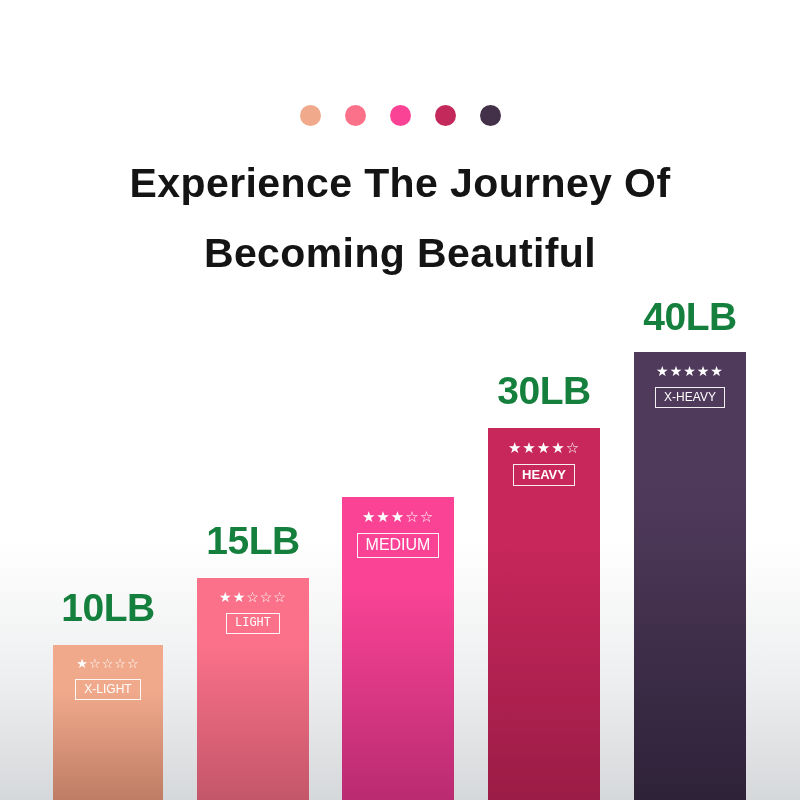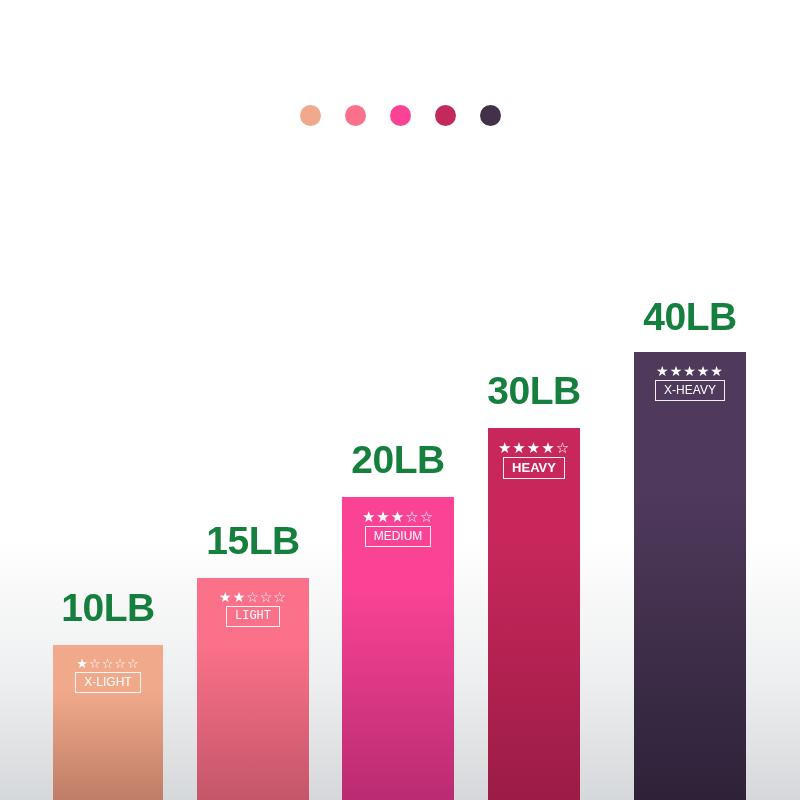--- a/index.html
+++ b/index.html
@@ -109,61 +109,64 @@
     color: #ffffff;
     letter-spacing: 1px;
     line-height: 1;
     white-space: nowrap;
   }
   .level-box {
     display: inline-block;
     border: 1.5px solid rgba(255,255,255,0.92);
     color: #ffffff;
     padding: 3px 8px 4px 8px;
-    margin-top: 2px;
+    margin-top: 9px;
     line-height: 1;
     white-space: nowrap;
   }
 </style>
 </head>
 <body>
 
 <div id="bg-gradient"></div>
 
 <div id="content">
 
   <div id="dot-row">
       <div class="dot" style="background: rgb(240, 169, 139);"></div>
       <div class="dot" style="background: rgb(250, 113, 137);"></div>
       <div class="dot" style="background: rgb(250, 67, 149);"></div>
       <div class="dot" style="background: rgb(195, 42, 91);"></div>
       <div class="dot" style="background: rgb(67, 48, 73);"></div>
     </div>
 
+  <div id="headline">
+    <span class="line">Experience The Journey Of</span>
+    <span class="line">Becoming Beautiful</span>
+  </div>
 
   <div id="chart">
       <div class="bar-group" style="left: 53px; width: 110px; height: 212px;">
         <div class="bar-value" style="top: 0px; text-align: center;">10LB</div>
         <div class="bar" style="height: 155px; background: linear-gradient(rgb(240, 169, 139) 0%, rgb(240, 169, 139) 30%, rgb(191, 125, 102) 100%);">
           <div class="badge"><span class="stars" style="font-size: 13px;">★☆☆☆☆</span><span class="level-box" style="font-size: 12px;">X-LIGHT</span></div>
         </div>
       </div>
       <div class="bar-group" style="left: 197px; width: 112px; height: 279px;">
         <div class="bar-value" style="top: 0px;">15LB</div>
         <div class="bar" style="height: 222px; background: linear-gradient(rgb(250, 113, 137) 0%, rgb(250, 113, 137) 30%, rgb(196, 86, 106) 100%);">
           <div class="badge"><span class="stars" style="font-size: 14px;">★★☆☆☆</span><span class="level-box" style="font-size: 12px; font-family: Liberation Mono, monospace;">LIGHT</span></div>
         </div>
       </div>
       <div class="bar-group" style="left: 342px; width: 112px; height: 360px;">
-        <div class="bar-value" style="top: 0px;">20LB</div>
         <div class="bar" style="height: 303px; background: linear-gradient(rgb(250, 67, 149) 0%, rgb(250, 67, 149) 30%, rgb(185, 43, 114) 100%);">
-          <div class="badge"><span class="stars" style="font-size: 15px;">★★★☆☆</span><span class="level-box" style="font-size: 12px;">MEDIUM</span></div>
+          <div class="badge"><span class="stars" style="font-size: 15px;">★★★☆☆</span><span class="level-box" style="font-size: 16px;">MEDIUM</span></div>
         </div>
       </div>
-      <div class="bar-group" style="left: 488px; width: 92px; height: 429px;">
+      <div class="bar-group" style="left: 488px; width: 112px; height: 429px;">
         <div class="bar-value" style="top: 0px;">30LB</div>
         <div class="bar" style="height: 372px; background: linear-gradient(rgb(200, 39, 92) 0%, rgb(200, 39, 92) 30%, rgb(155, 28, 70) 100%);">
           <div class="badge"><span class="stars" style="font-size: 15px;">★★★★☆</span><span class="level-box" style="font-size: 13px; font-weight: bold;">HEAVY</span></div>
         </div>
       </div>
       <div class="bar-group" style="left: 634px; width: 112px; height: 503px;">
         <div class="bar-value" style="top: 0px;">40LB</div>
         <div class="bar" style="height: 448px; background: linear-gradient(rgb(80, 58, 92) 0%, rgb(80, 58, 92) 30%, rgb(46, 34, 56) 100%);">
           <div class="badge"><span class="stars" style="font-size: 14px;">★★★★★</span><span class="level-box" style="font-size: 12px;">X-HEAVY</span></div>
         </div>

